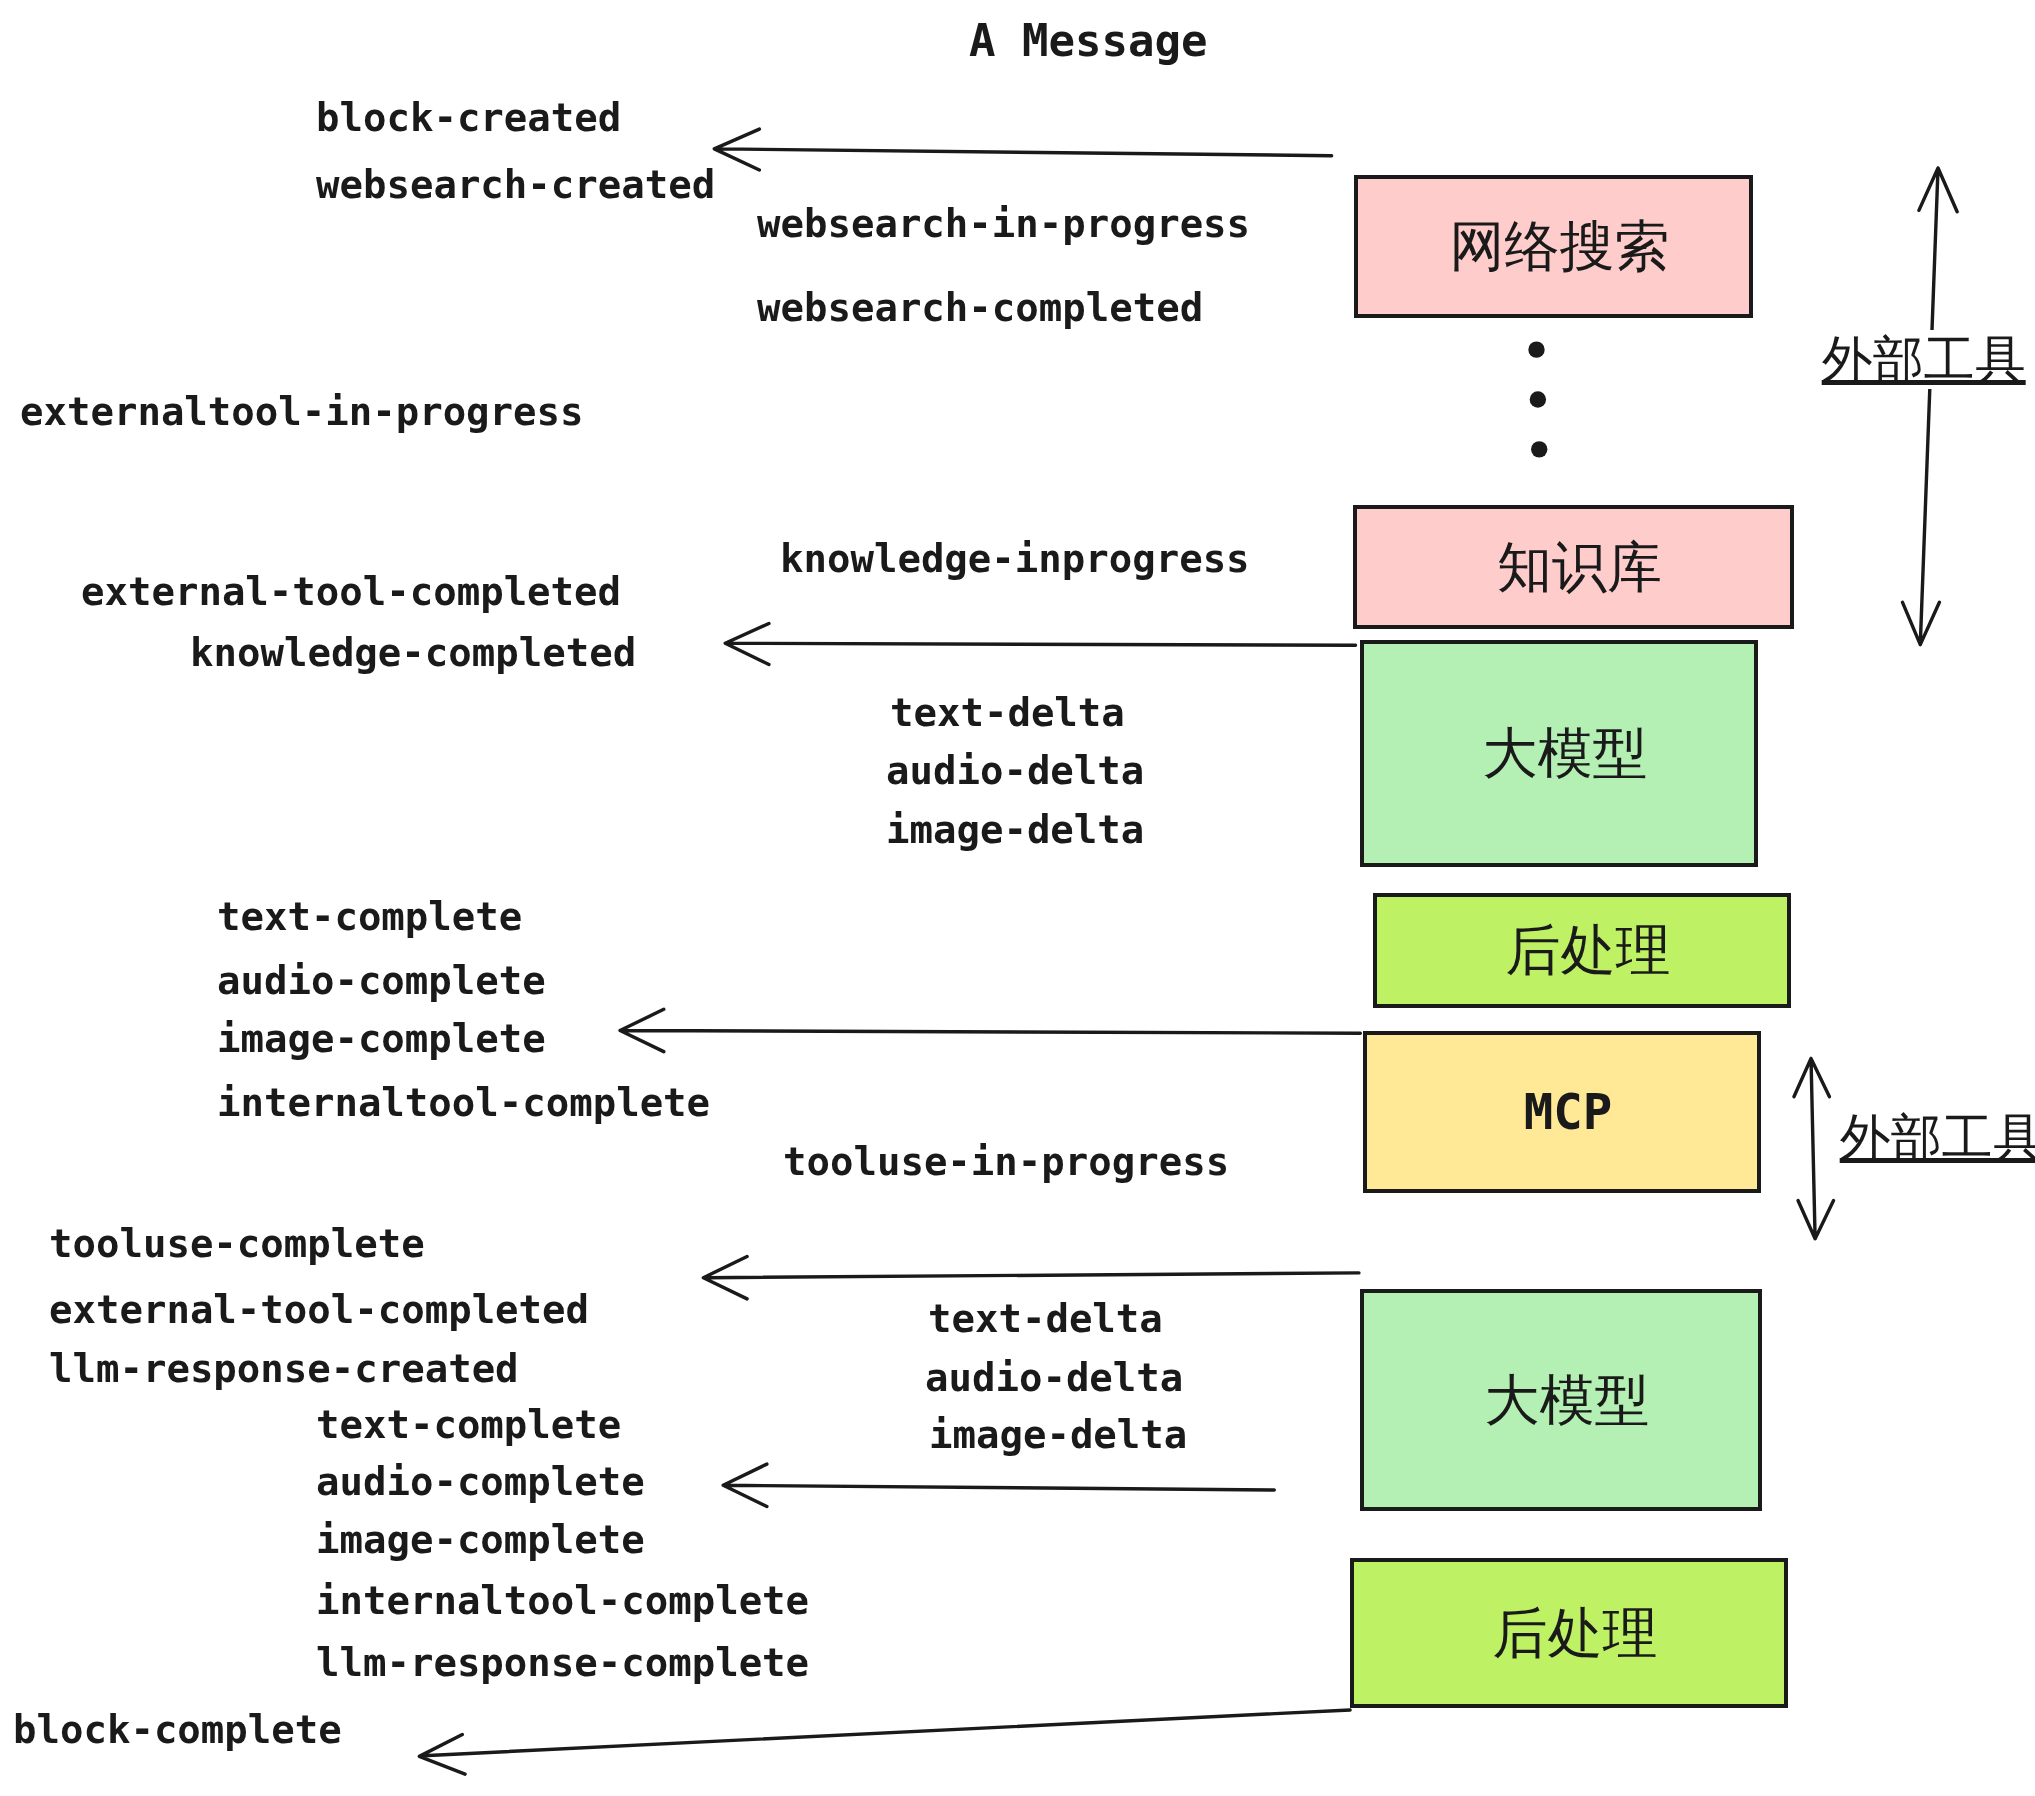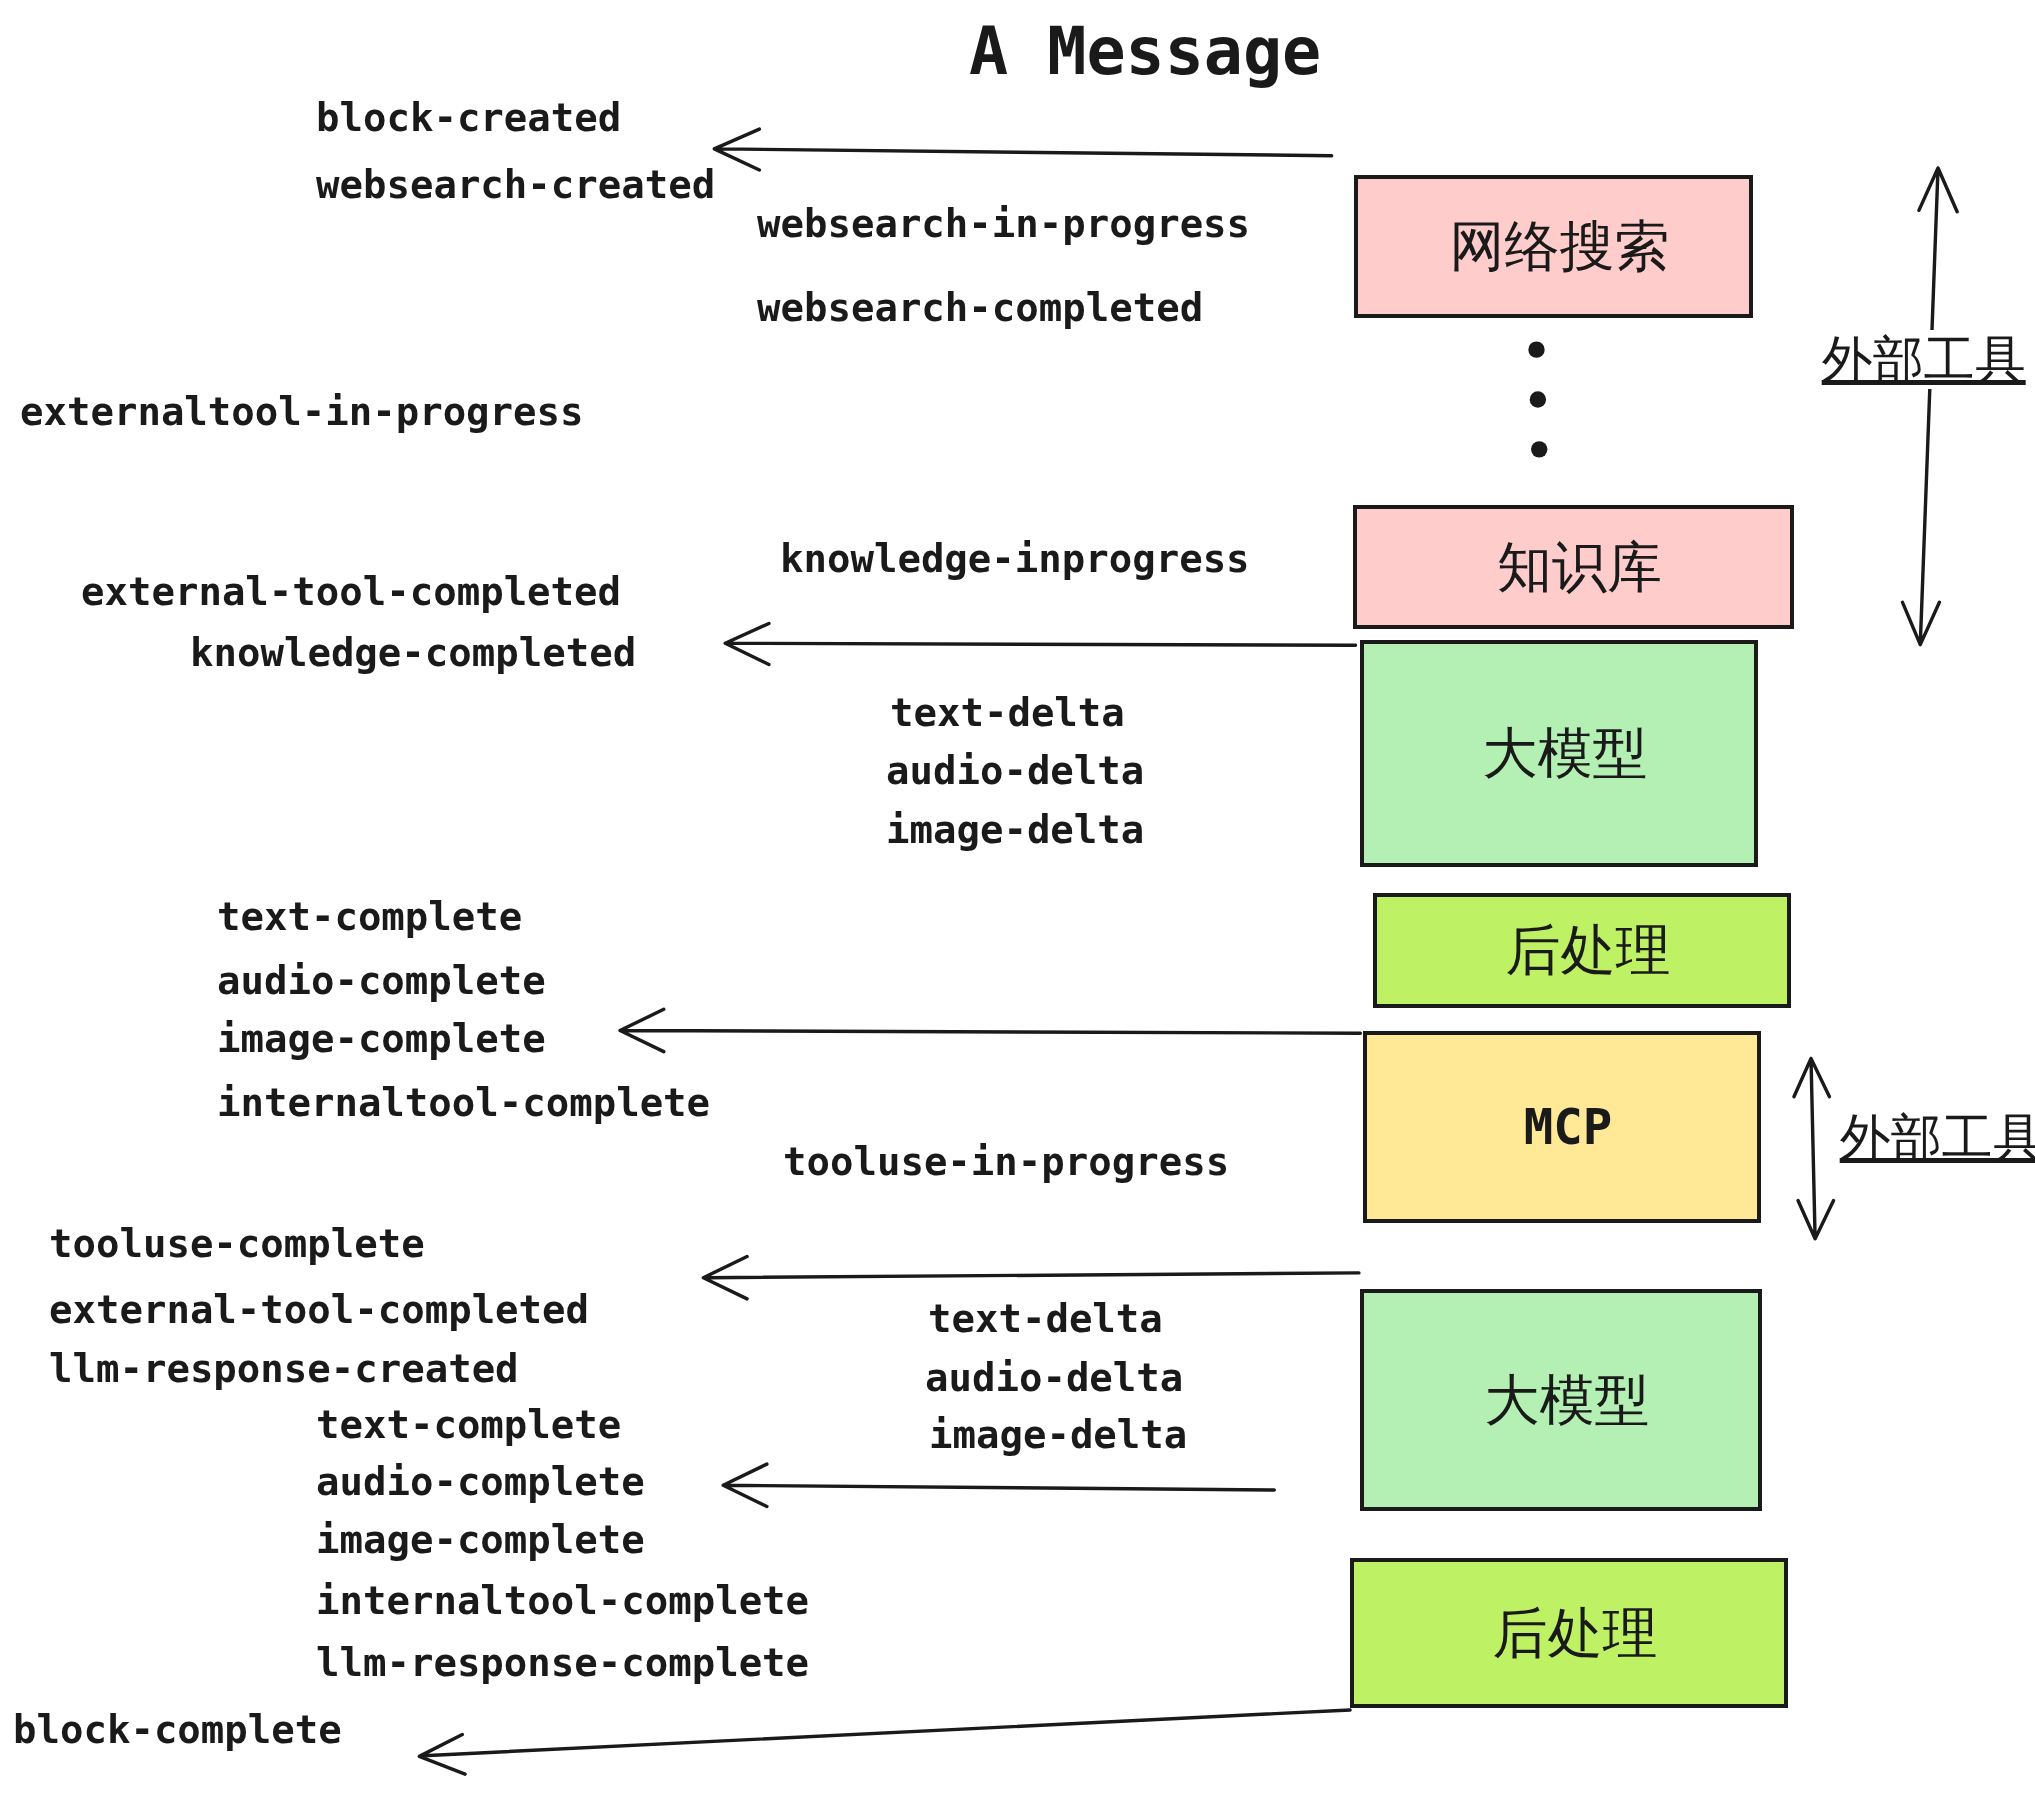--- a/index.html
+++ b/index.html
@@ -4,21 +4,21 @@
 <style>
   :root{
     --pink:#ffcccc; --green:#b4f0b4; --yellow:#ffe996;
     --line:#1a1a1a; --bg:#ffffff; --text:#1a1a1a;
   }
   *{margin:0;padding:0;box-sizing:border-box;}
   html,body{background:var(--bg);}
   body{width:2035px;height:1796px;position:relative;overflow:hidden;
        font-family:"DejaVu Sans Mono","Liberation Mono",monospace;color:var(--text);}
   .ev{position:absolute;font-size:39px;font-weight:bold;line-height:1;white-space:nowrap;}
-  .title{position:absolute;font-size:65px;font-weight:bold;line-height:1;white-space:nowrap;}
+  .title{position:absolute;font-size:44px;font-weight:bold;line-height:1;white-space:nowrap;}
   .box{position:absolute;border:4.1px solid var(--line);display:flex;align-items:center;justify-content:center;padding-left:12px;}
   .box .lbl{font-family:"Liberation Sans","DejaVu Sans",sans-serif;font-size:55px;line-height:1;white-space:nowrap;}
   .box .lbl.mono{font-family:"DejaVu Sans Mono","Liberation Mono",monospace;font-size:49px;font-weight:bold;}
   .pink{background:var(--pink);} .green{background:var(--green);}
   .yellow{background:var(--yellow);} .white{background:#bef264;}
   .side-label{position:absolute;font-family:"Liberation Sans","DejaVu Sans",sans-serif;
        font-size:51px;line-height:1;white-space:nowrap;background:var(--bg);padding:4.1px 2.7px;text-decoration:underline;}
   svg.overlay{position:absolute;left:0;top:0;width:2035px;height:1796px;}
   svg .ln{stroke:var(--line);stroke-width:5;fill:none;stroke-linecap:round;stroke-linejoin:round;}
   svg .dot{fill:var(--line);}
@@ -58,21 +58,21 @@
 </div>
 <div class="box pink" style="left:1353px;top:505px;width:441px;height:124px">
   <span class="lbl">知识库</span>
 </div>
 <div class="box green" style="left:1360px;top:640px;width:398px;height:227px">
   <span class="lbl">大模型</span>
 </div>
 <div class="box white" style="left:1373px;top:893px;width:418px;height:115px">
   <span class="lbl">后处理</span>
 </div>
-<div class="box yellow" style="left:1363px;top:1031px;width:398px;height:192px">
+<div class="box yellow" style="left:1363px;top:1031px;width:398px;height:162px">
   <span class="lbl mono">MCP</span>
 </div>
 <div class="box green" style="left:1360px;top:1289px;width:402px;height:222px">
   <span class="lbl">大模型</span>
 </div>
 <div class="box white" style="left:1350px;top:1558px;width:438px;height:150px">
   <span class="lbl">后处理</span>
 </div>
 
 <div class="side-label" style="left:1819px;top:330px">外部工具</div>

